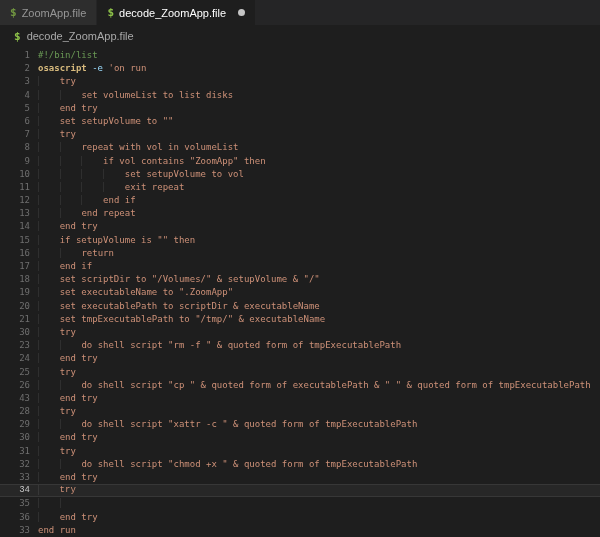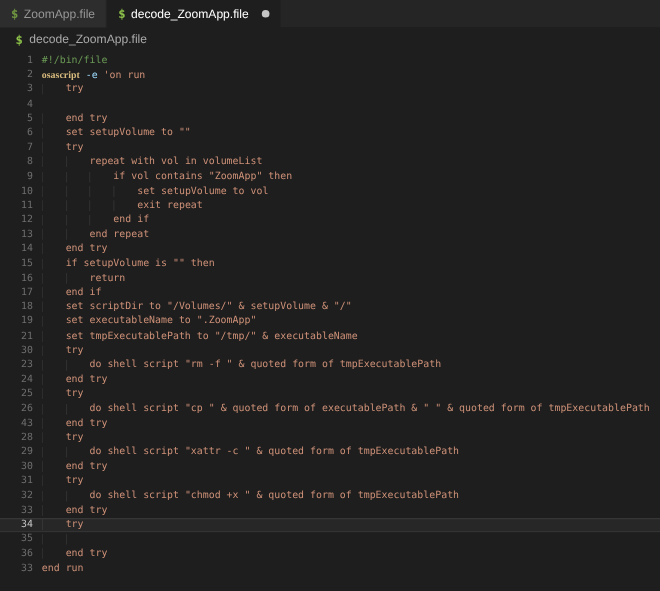--- a/index.html
+++ b/index.html
@@ -44,24 +44,25 @@
   .line { display:flex; line-height:13.2px; height:13.2px; }
   .ln {
     width:30px; flex:none; text-align:right;
     color: var(--fg-linenum, #6e6e6e); user-select:none;
   }
   .lc { white-space:pre; margin-left:8px; color:#d4d4d4; }
   .ig { box-shadow: inset 1px 0 0 rgba(255,255,255,0.08); }
   .line.active {
     background: rgba(255,255,255,0.045);
     box-shadow: inset 0 1px 0 rgba(255,255,255,0.08), inset 0 -1px 0 rgba(255,255,255,0.08);
+    font-family: Liberation Mono, monospace;
   }
   .line.active .ln { color: var(--fg-linenum-active, #c6c6c6); }
   .tk-comment { color: var(--tok-comment, #6a9955); }
-  .tk-cmd     { color: var(--tok-cmd, #d7ba7d); font-weight:bold;font-family:Liberation Serif, serif; }
+  .tk-cmd     { color: var(--tok-cmd, #d7ba7d); font-weight:bold; }
   .tk-flag    { color: var(--tok-flag, #9cdcfe); }
   .tk-str     { color: var(--tok-str, #ce9178); }
   .tk-plain   { color:#d4d4d4; }
 </style>
 </head>
 <body>
 
 <div>
 
   <div class="tab-bar">
@@ -78,32 +79,33 @@
 
   <div class="breadcrumb">
     <span class="ficon">$</span>
     <span>decode_ZoomApp.file</span>
   </div>
 
   <div class="editor">
     <div id="code">
         <div class="line">
           <span class="ln">1</span>
-          <span class="lc"><span class="tk-comment">#!/bin/file</span></span>
+          <span class="lc"><span class="tk-comment">#!/bin/list</span></span>
         </div>
         <div class="line">
           <span class="ln">2</span>
           <span class="lc"><span class="tk-cmd">osascript</span><span class="tk-plain"> </span><span class="tk-flag">-e</span><span class="tk-plain"> </span><span class="tk-str">'on run</span></span>
         </div>
         <div class="line">
           <span class="ln">3</span>
           <span class="lc"><span class="ig">    </span><span class="tk-str">try</span></span>
         </div>
         <div class="line">
           <span class="ln">4</span>
+          <span class="lc"><span class="ig">    </span><span class="ig">    </span><span class="tk-str">set volumeList to list disks</span></span>
         </div>
         <div class="line">
           <span class="ln">5</span>
           <span class="lc"><span class="ig">    </span><span class="tk-str">end try</span></span>
         </div>
         <div class="line">
           <span class="ln">6</span>
           <span class="lc"><span class="ig">    </span><span class="tk-str">set setupVolume to ""</span></span>
         </div>
         <div class="line">
@@ -152,20 +154,24 @@
         </div>
         <div class="line">
           <span class="ln">18</span>
           <span class="lc"><span class="ig">    </span><span class="tk-str">set scriptDir to "/Volumes/" &amp; setupVolume &amp; "/"</span></span>
         </div>
         <div class="line">
           <span class="ln">19</span>
           <span class="lc"><span class="ig">    </span><span class="tk-str">set executableName to ".ZoomApp"</span></span>
         </div>
         <div class="line">
+          <span class="ln">20</span>
+          <span class="lc"><span class="ig">    </span><span class="tk-str">set executablePath to scriptDir &amp; executableName</span></span>
+        </div>
+        <div class="line">
           <span class="ln">21</span>
           <span class="lc"><span class="ig">    </span><span class="tk-str">set tmpExecutablePath to "/tmp/" &amp; executableName</span></span>
         </div>
         <div class="line">
           <span class="ln">30</span>
           <span class="lc"><span class="ig">    </span><span class="tk-str">try</span></span>
         </div>
         <div class="line">
           <span class="ln">23</span>
           <span class="lc"><span class="ig">    </span><span class="ig">    </span><span class="tk-str">do shell script "rm -f " &amp; quoted form of tmpExecutablePath</span></span>

